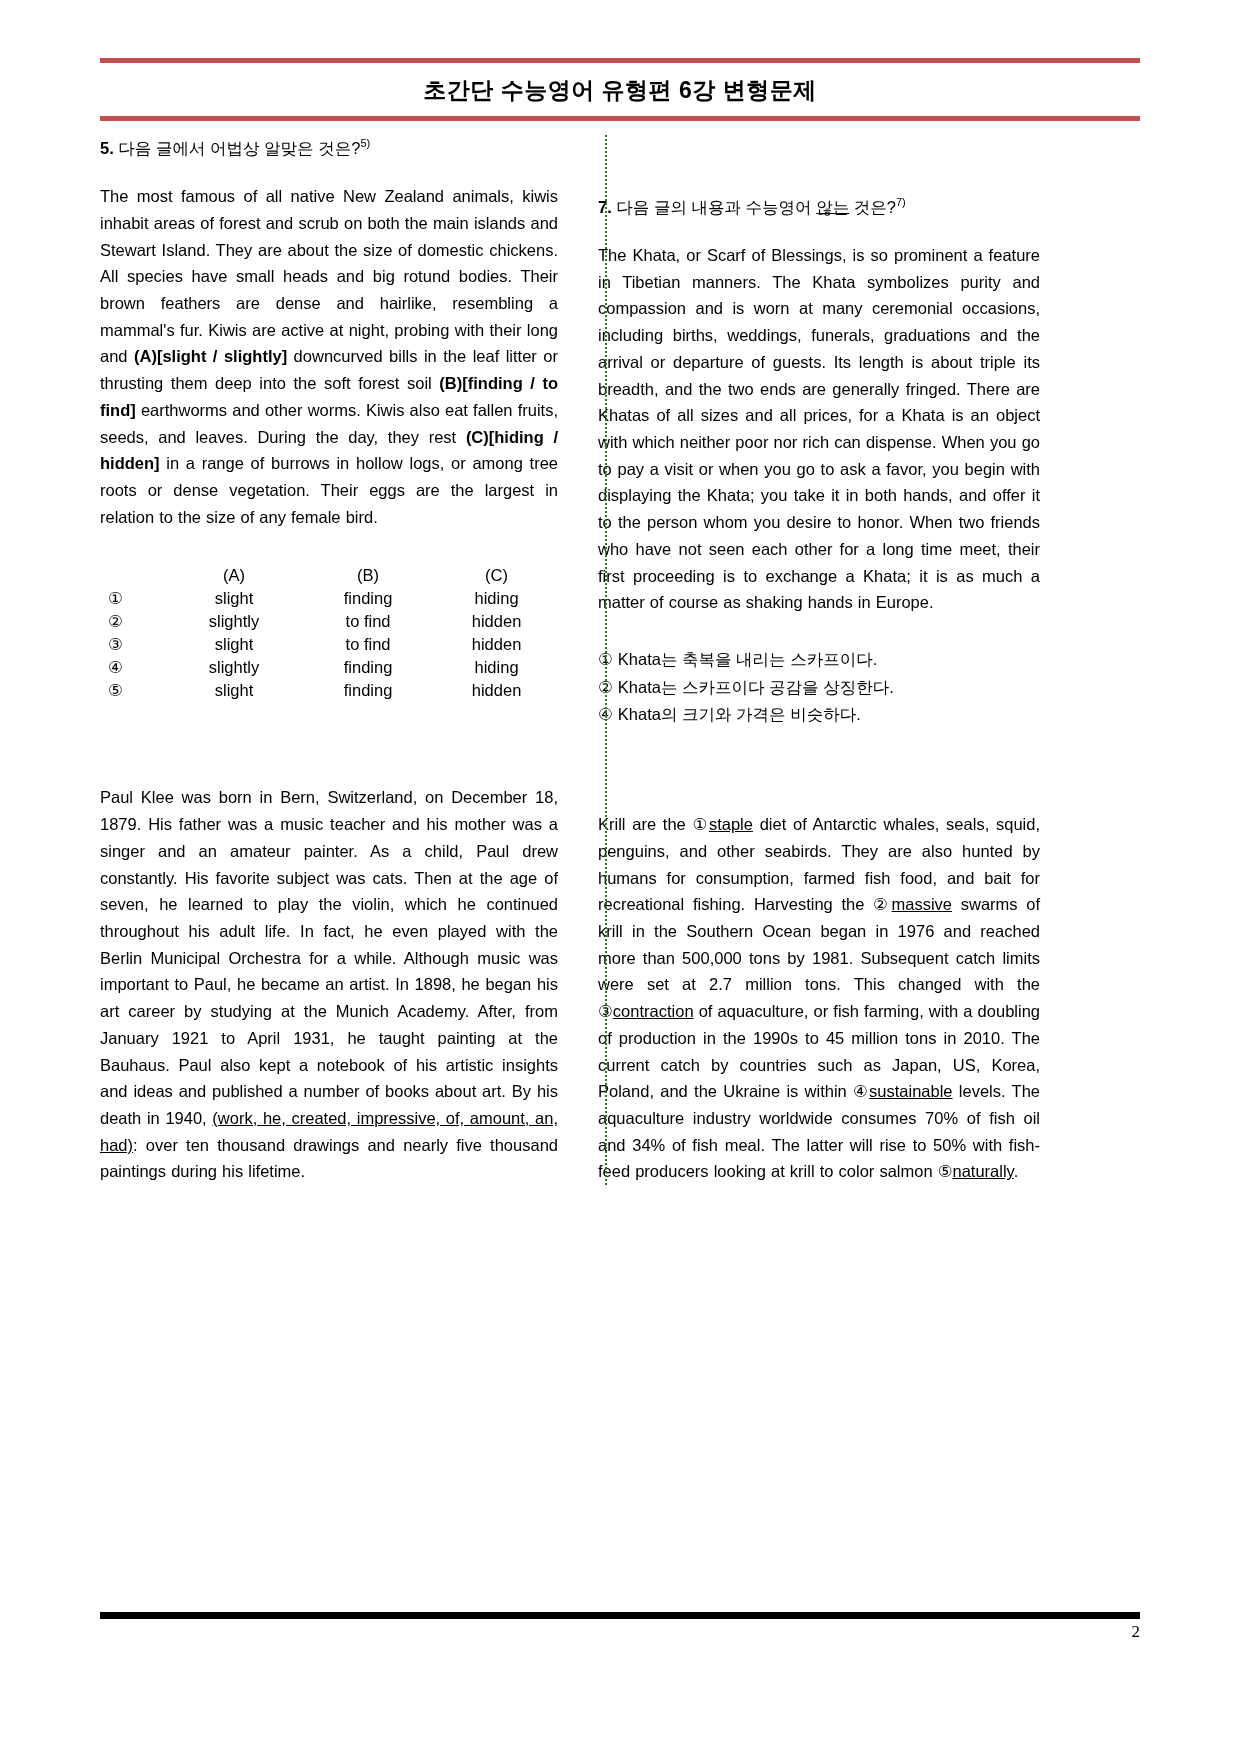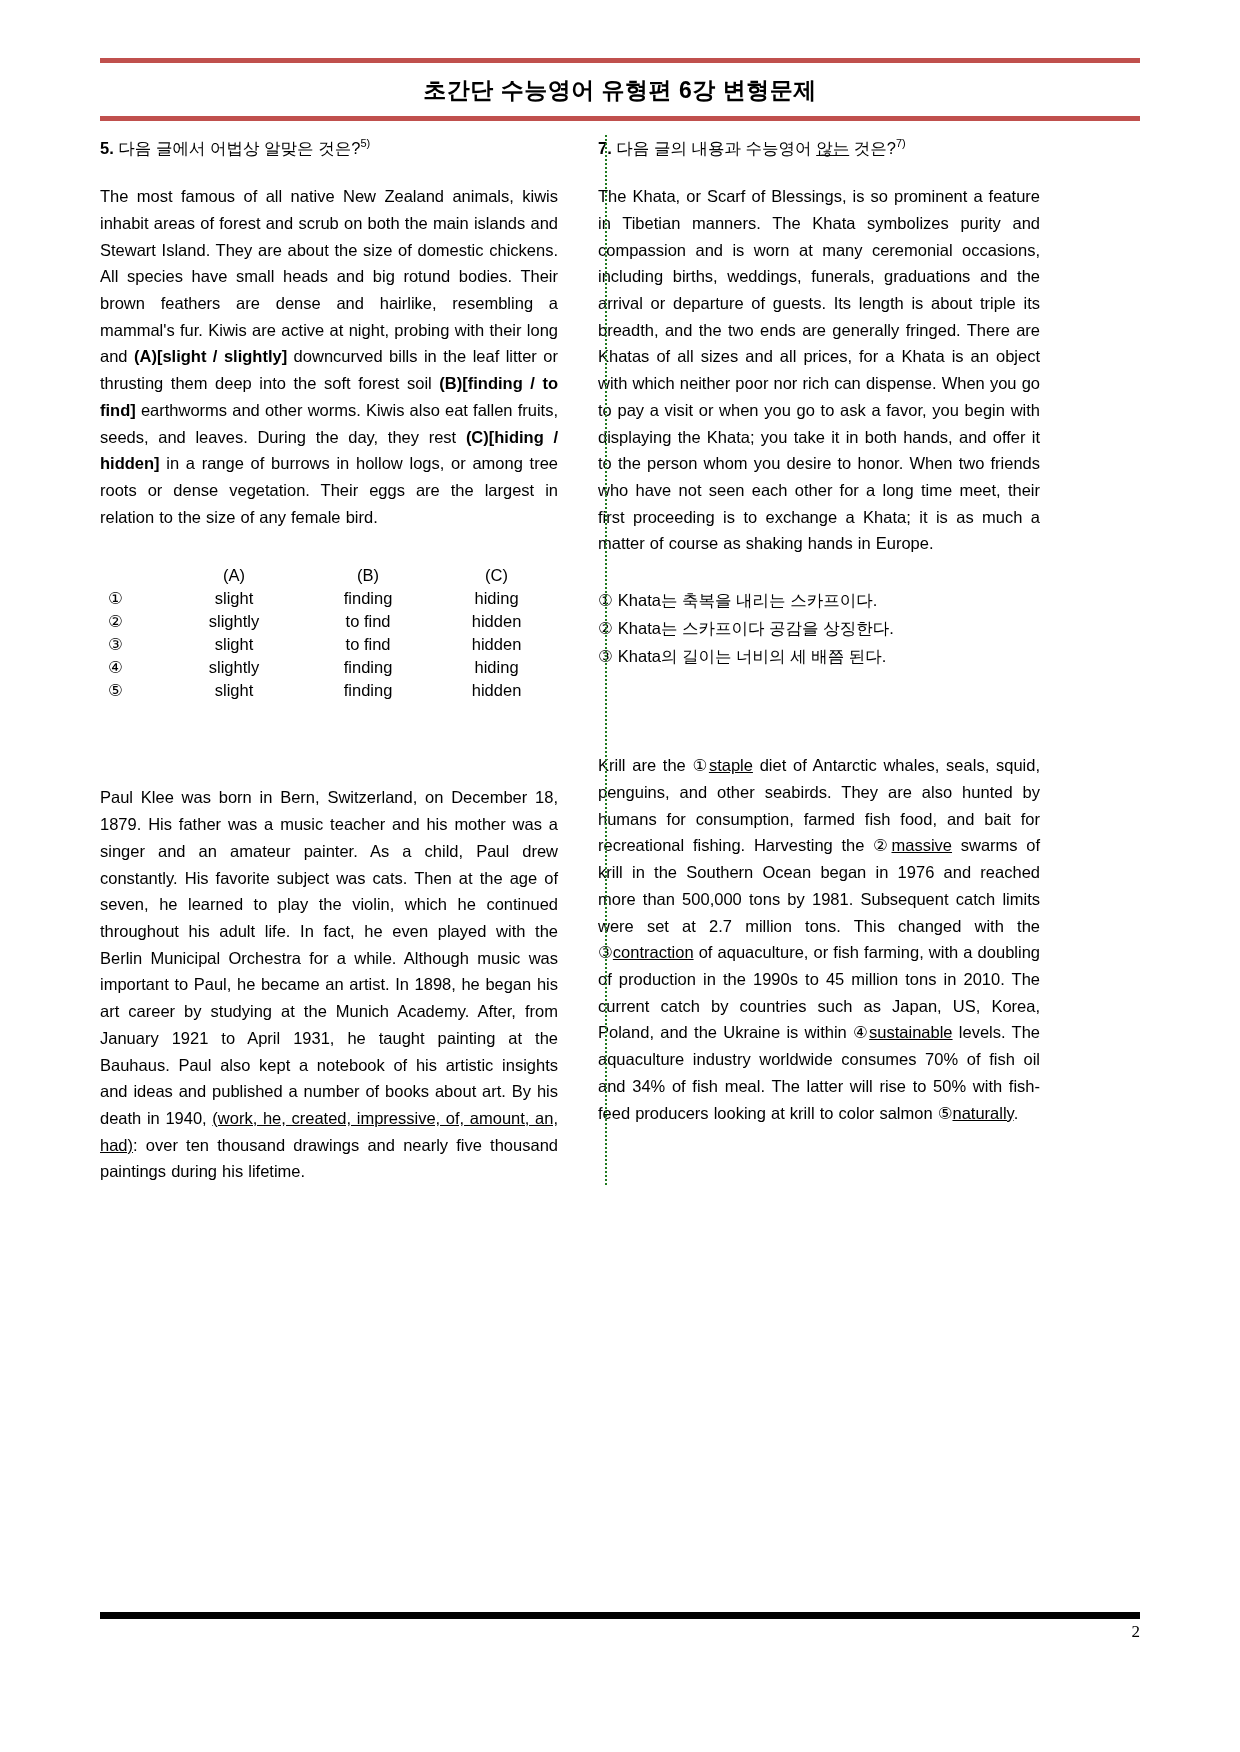--- a/index.html
+++ b/index.html
@@ -45,21 +45,21 @@
     background: #c0504d;
     width: 1040px;
     margin-bottom: 14px;
   }
 
   
   .columns {
     position: relative;
     display: flex;
     width: 1040px;
-    align-items: flex-start;
+    align-items: flex-end;
   }
   .col {
     width: 470px;
     box-sizing: border-box;
   }
   .col-left { padding-right: 12px; }
   .col-right { padding-left: 28px; }
 
   .col-divider {
     position: absolute;
@@ -227,21 +227,21 @@
     <div class="col col-right">
 
       <div>
         <p class="q-head"><span class="q-num">7.</span><span> 다음 글의 내용과 수능영어 </span><span class="u">않는</span><span> 것은?</span><span class="q-sup">7)</span></p>
 
         <p class="passage">The Khata, or Scarf of Blessings, is so prominent a feature in Tibetian manners. The Khata symbolizes purity and compassion and is worn at many ceremonial occasions, including births, weddings, funerals, graduations and the arrival or departure of guests. Its length is about triple its breadth, and the two ends are generally fringed. There are Khatas of all sizes and all prices, for a Khata is an object with which neither poor nor rich can dispense. When you go to pay a visit or when you go to ask a favor, you begin with displaying the Khata; you take it in both hands, and offer it to the person whom you desire to honor. When two friends who have not seen each other for a long time meet, their first proceeding is to exchange a Khata; it is as much a matter of course as shaking hands in Europe.</p>
 
         <ul class="kr-options">
           <li><span class="marker">①</span><span>Khata는 축복을 내리는 스카프이다.</span></li>
           <li><span class="marker">②</span><span>Khata는 스카프이다 공감을 상징한다.</span></li>
-          <li><span class="marker">③</span><span>Khata의 길이는 너비의 세 배쯤 된다.</span></li>
+          <li><span class="marker">④</span><span>Khata의 크기와 가격은 비슷하다.</span></li>
         </ul>
       </div>
 
       <div class="q-block-spacer"></div>
 
       <div>
 
         <p class="passage"><span>Krill are the </span><span>①</span><span class="u">staple</span><span> diet of Antarctic whales, seals, squid, penguins, and other seabirds. They are also hunted by humans for consumption, farmed fish food, and bait for recreational fishing. Harvesting the </span><span>②</span><span class="u">massive</span><span> swarms of krill in the Southern Ocean began in 1976 and reached more than 500,000 tons by 1981. Subsequent catch limits were set at 2.7 million tons. This changed with the </span><span>③</span><span class="u">contraction</span><span> of aquaculture, or fish farming, with a doubling of production in the 1990s to 45 million tons in 2010. The current catch by countries such as Japan, US, Korea, Poland, and the Ukraine is within </span><span>④</span><span class="u">sustainable</span><span> levels. The aquaculture industry worldwide consumes 70% of fish oil and 34% of fish meal. The latter will rise to 50% with fish-feed producers looking at krill to color salmon </span><span>⑤</span><span class="u">naturally</span><span>.</span></p>
       </div>
 

